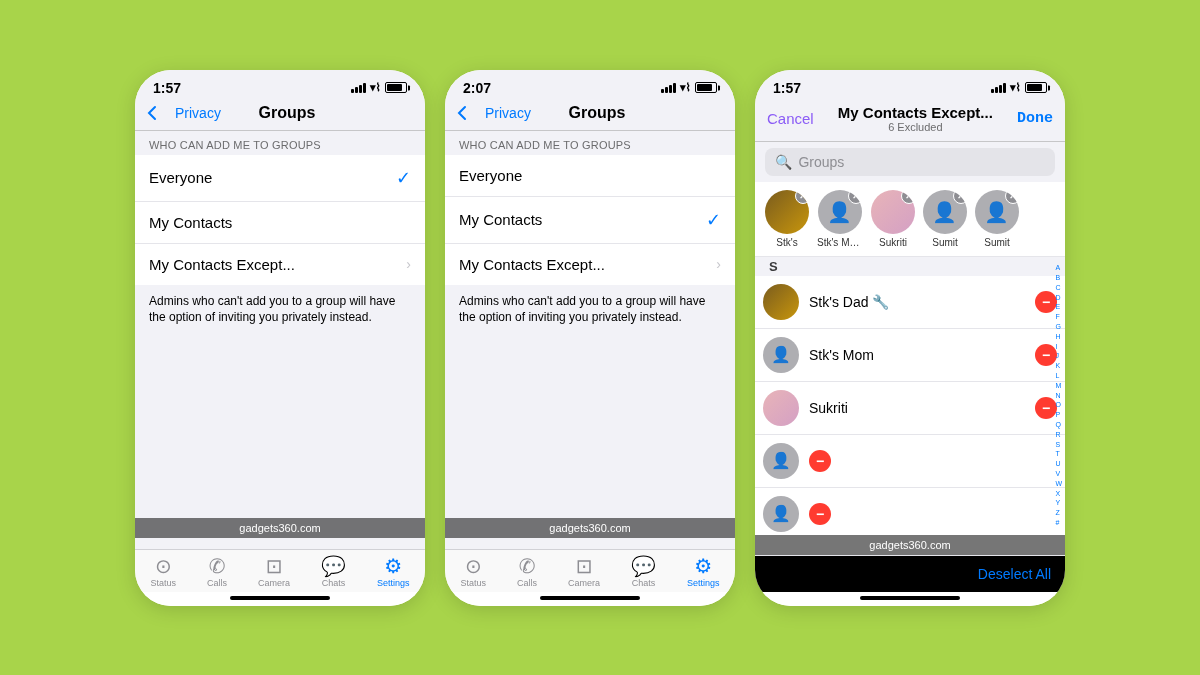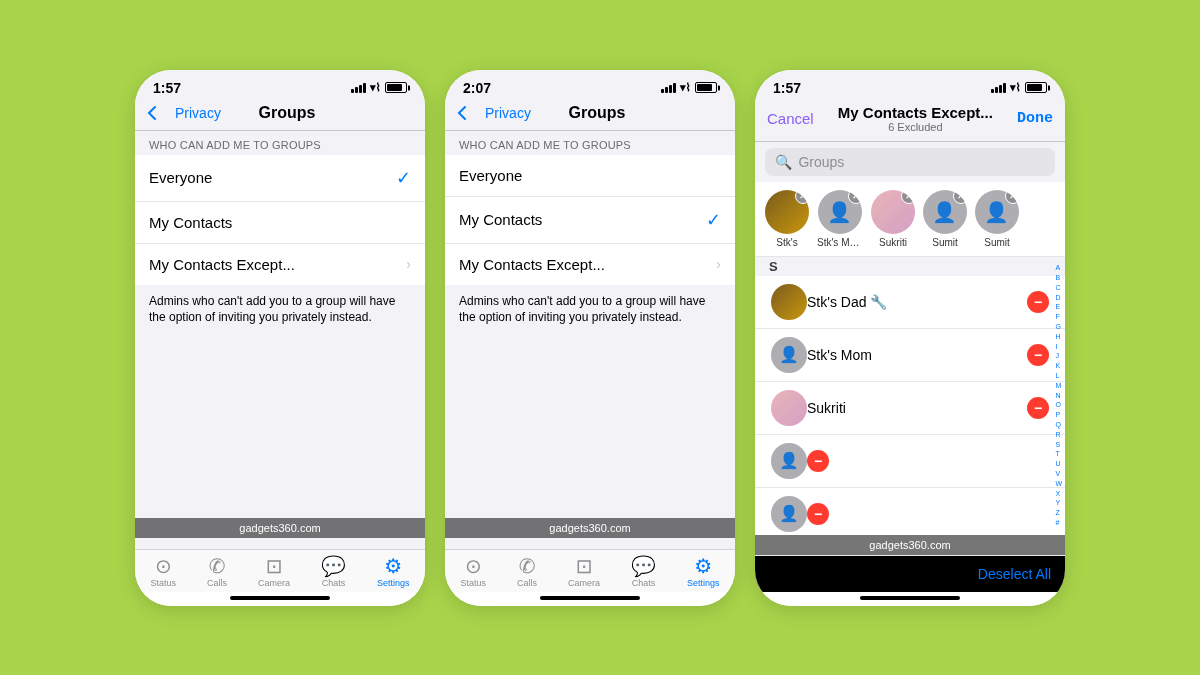--- a/index.html
+++ b/index.html
@@ -247,23 +247,24 @@
     .section-letter {
       background: #f2f2f7;
       padding: 2px 14px;
       font-size: 13px;
       font-weight: 600;
       color: #3a3a3c;
     }
     .contact-row {
       display: flex;
       align-items: center;
-      padding: 8px 16px;
+      padding: 8px 8px;
       border-bottom: 1px solid #e5e5ea;
       background: white;
+      gap: 10px;
     }
     .contact-row-avatar {
       width: 36px;
       height: 36px;
       border-radius: 50%;
       background: #c7c7cc;
       flex-shrink: 0;
       display: flex;
       align-items: center;
       justify-content: center;

